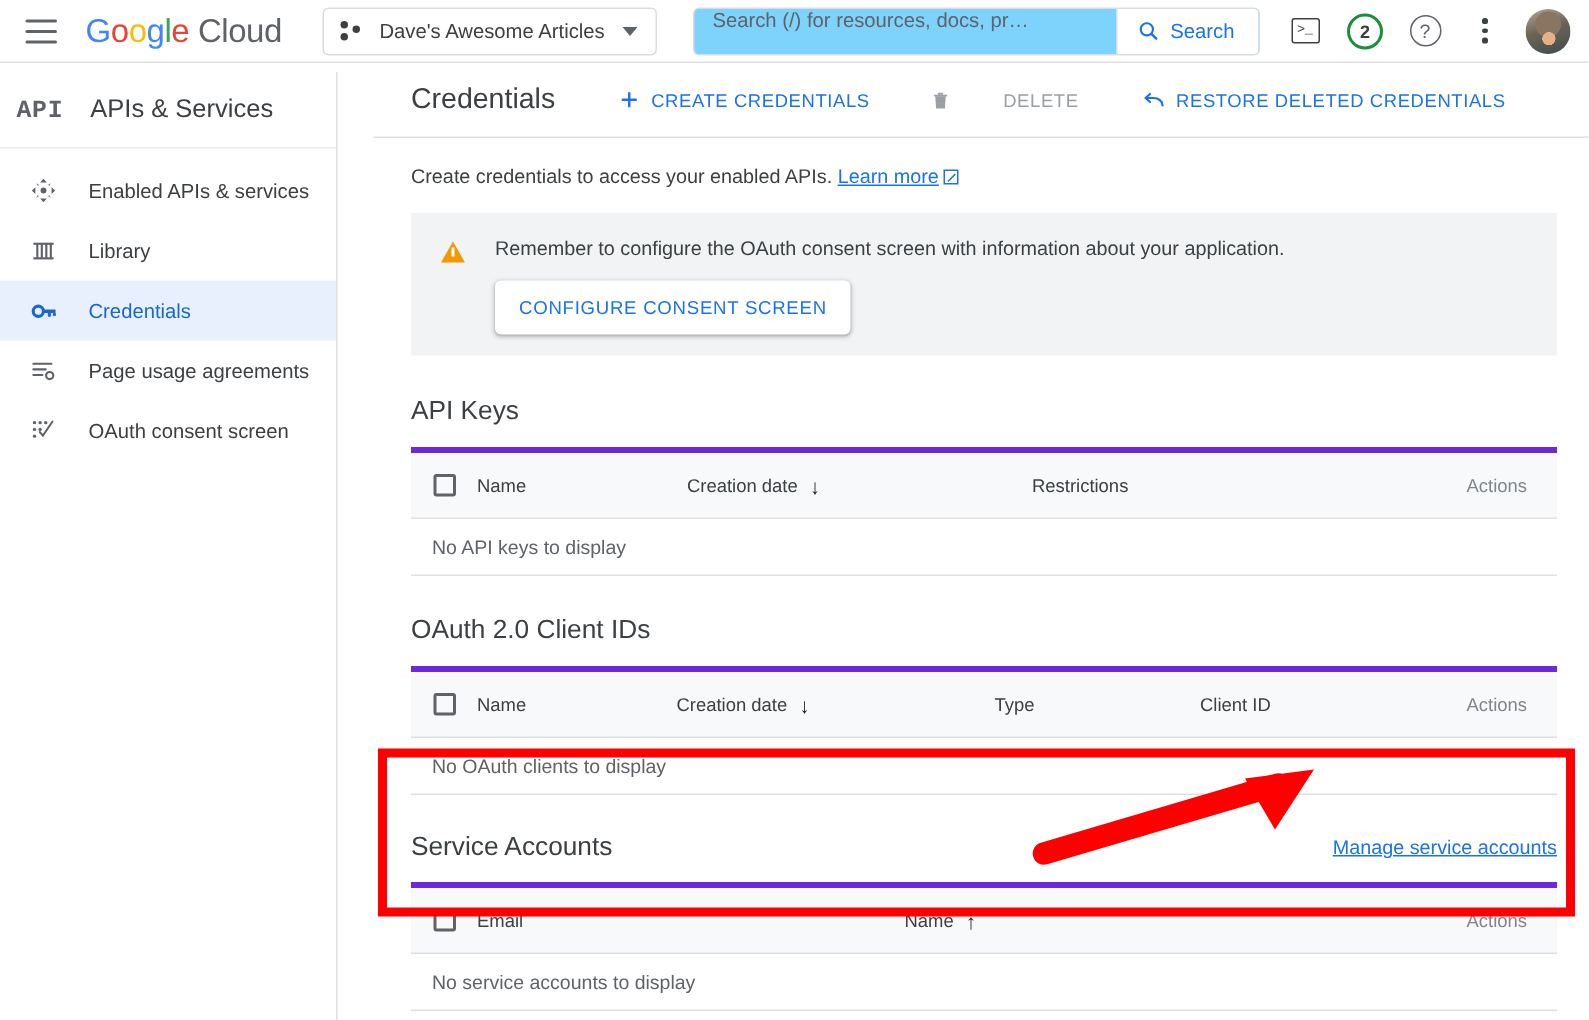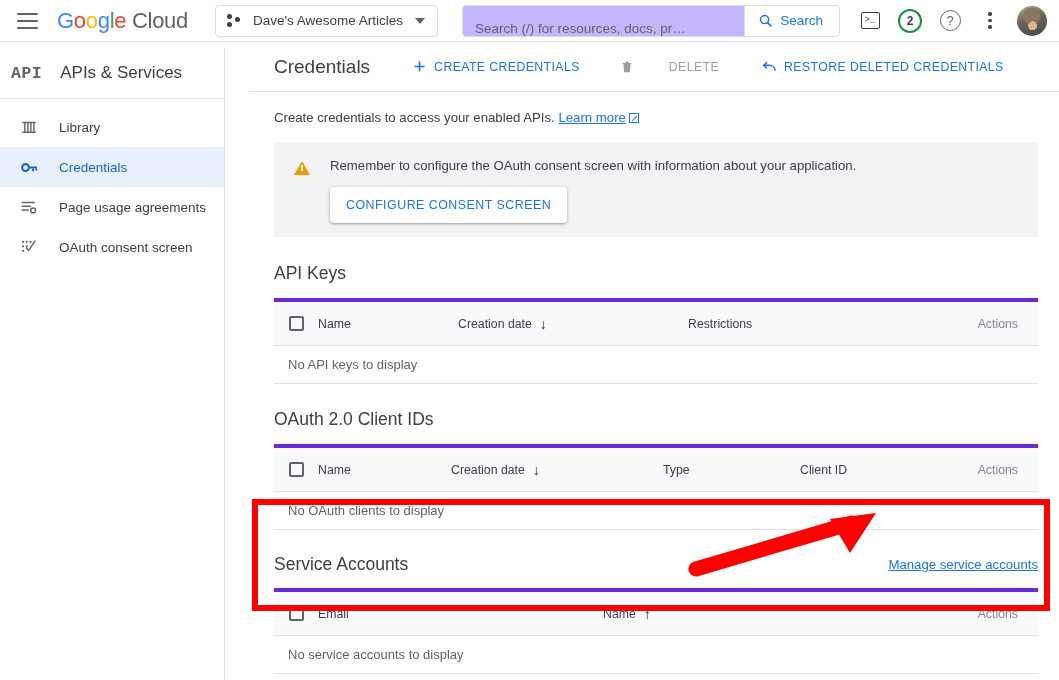--- a/index.html
+++ b/index.html
@@ -44,24 +44,24 @@
   .proj-icon i { position: absolute; background: #3c4043; border-radius: 50%; display: block; }
   .proj-icon i:nth-child(1) { width: 5px; height: 5px; left: 0px; top: 1px; }
   .proj-icon i:nth-child(2) { width: 5px; height: 5px; left: 8px; top: 4px; }
   .proj-icon i:nth-child(3) { width: 5px; height: 5px; left: 0px; top: 9px; }
   .proj-label { font-size: 13.5px; color: #3c4043; white-space: nowrap; }
   .caret { width: 0; height: 0; border-left: 5px solid transparent; border-right: 5px solid transparent;
            border-top: 6px solid #5f6368; margin-left: auto; }
 
   .searchwrap {
     margin-left: 24px;
-    display: flex; align-items: flex-end;
+    display: flex; align-items: flex-start;
     height: 32px; width: 378px;
     border: 1px solid #dadce0; border-radius: 4px;
-    background: #c4b5fd; overflow: hidden;
+    background: #7dd3fc; overflow: hidden;
   }
   .searchinput {
     flex: 1; border: none; outline: none; background: transparent;
     font-size: 13.5px; color: #5f6368; padding: 0 12px;
     font-family: "Liberation Sans", sans-serif;
   }
   .searchinput::placeholder { color: #5f6368; }
   .searchbtn {
     display: flex; align-items: center; gap: 7px;
     height: 100%; padding: 0 16px 0 13px;
@@ -241,20 +241,30 @@
 
 <div class="sidebar">
   <div class="side-head">
     <span class="api-logo">API</span>
     <span class="side-title">APIs &amp; Services</span>
   </div>
   <div class="side-div"></div>
 
   <div class="side-items">
 
+    <div class="side-item">
+      <span class="ic">
+        <svg width="18" height="18" viewBox="0 0 24 24" fill="#5f6368">
+          <circle cx="12" cy="12" r="2.6"></circle>
+          <path d="M12 1.6l3 3.2h-6zM12 22.4l-3-3.2h6zM1.6 12l3.2-3v6zM22.4 12l-3.2 3v-6z"></path>
+          <path d="M5.5 5.5l2.6 1.4-1.2 1.2zM18.5 18.5l-2.6-1.4 1.2-1.2zM18.5 5.5l-1.4 2.6-1.2-1.2zM5.5 18.5l1.4-2.6 1.2 1.2z" opacity=".75"></path>
+        </svg>
+      </span>
+      <span>Enabled APIs &amp; services</span>
+    </div>
 
     <div class="side-item">
       <span class="ic">
         <svg width="18" height="18" viewBox="0 0 24 24" fill="none" stroke="#5f6368" stroke-width="1.9">
           <line x1="3" y1="6" x2="21" y2="6"></line>
           <line x1="3" y1="19" x2="21" y2="19"></line>
           <line x1="6.5" y1="6" x2="6.5" y2="19"></line>
           <line x1="10.5" y1="6" x2="10.5" y2="19"></line>
           <line x1="14.5" y1="6" x2="14.5" y2="19"></line>
           <line x1="18.5" y1="6" x2="18.5" y2="19"></line>

